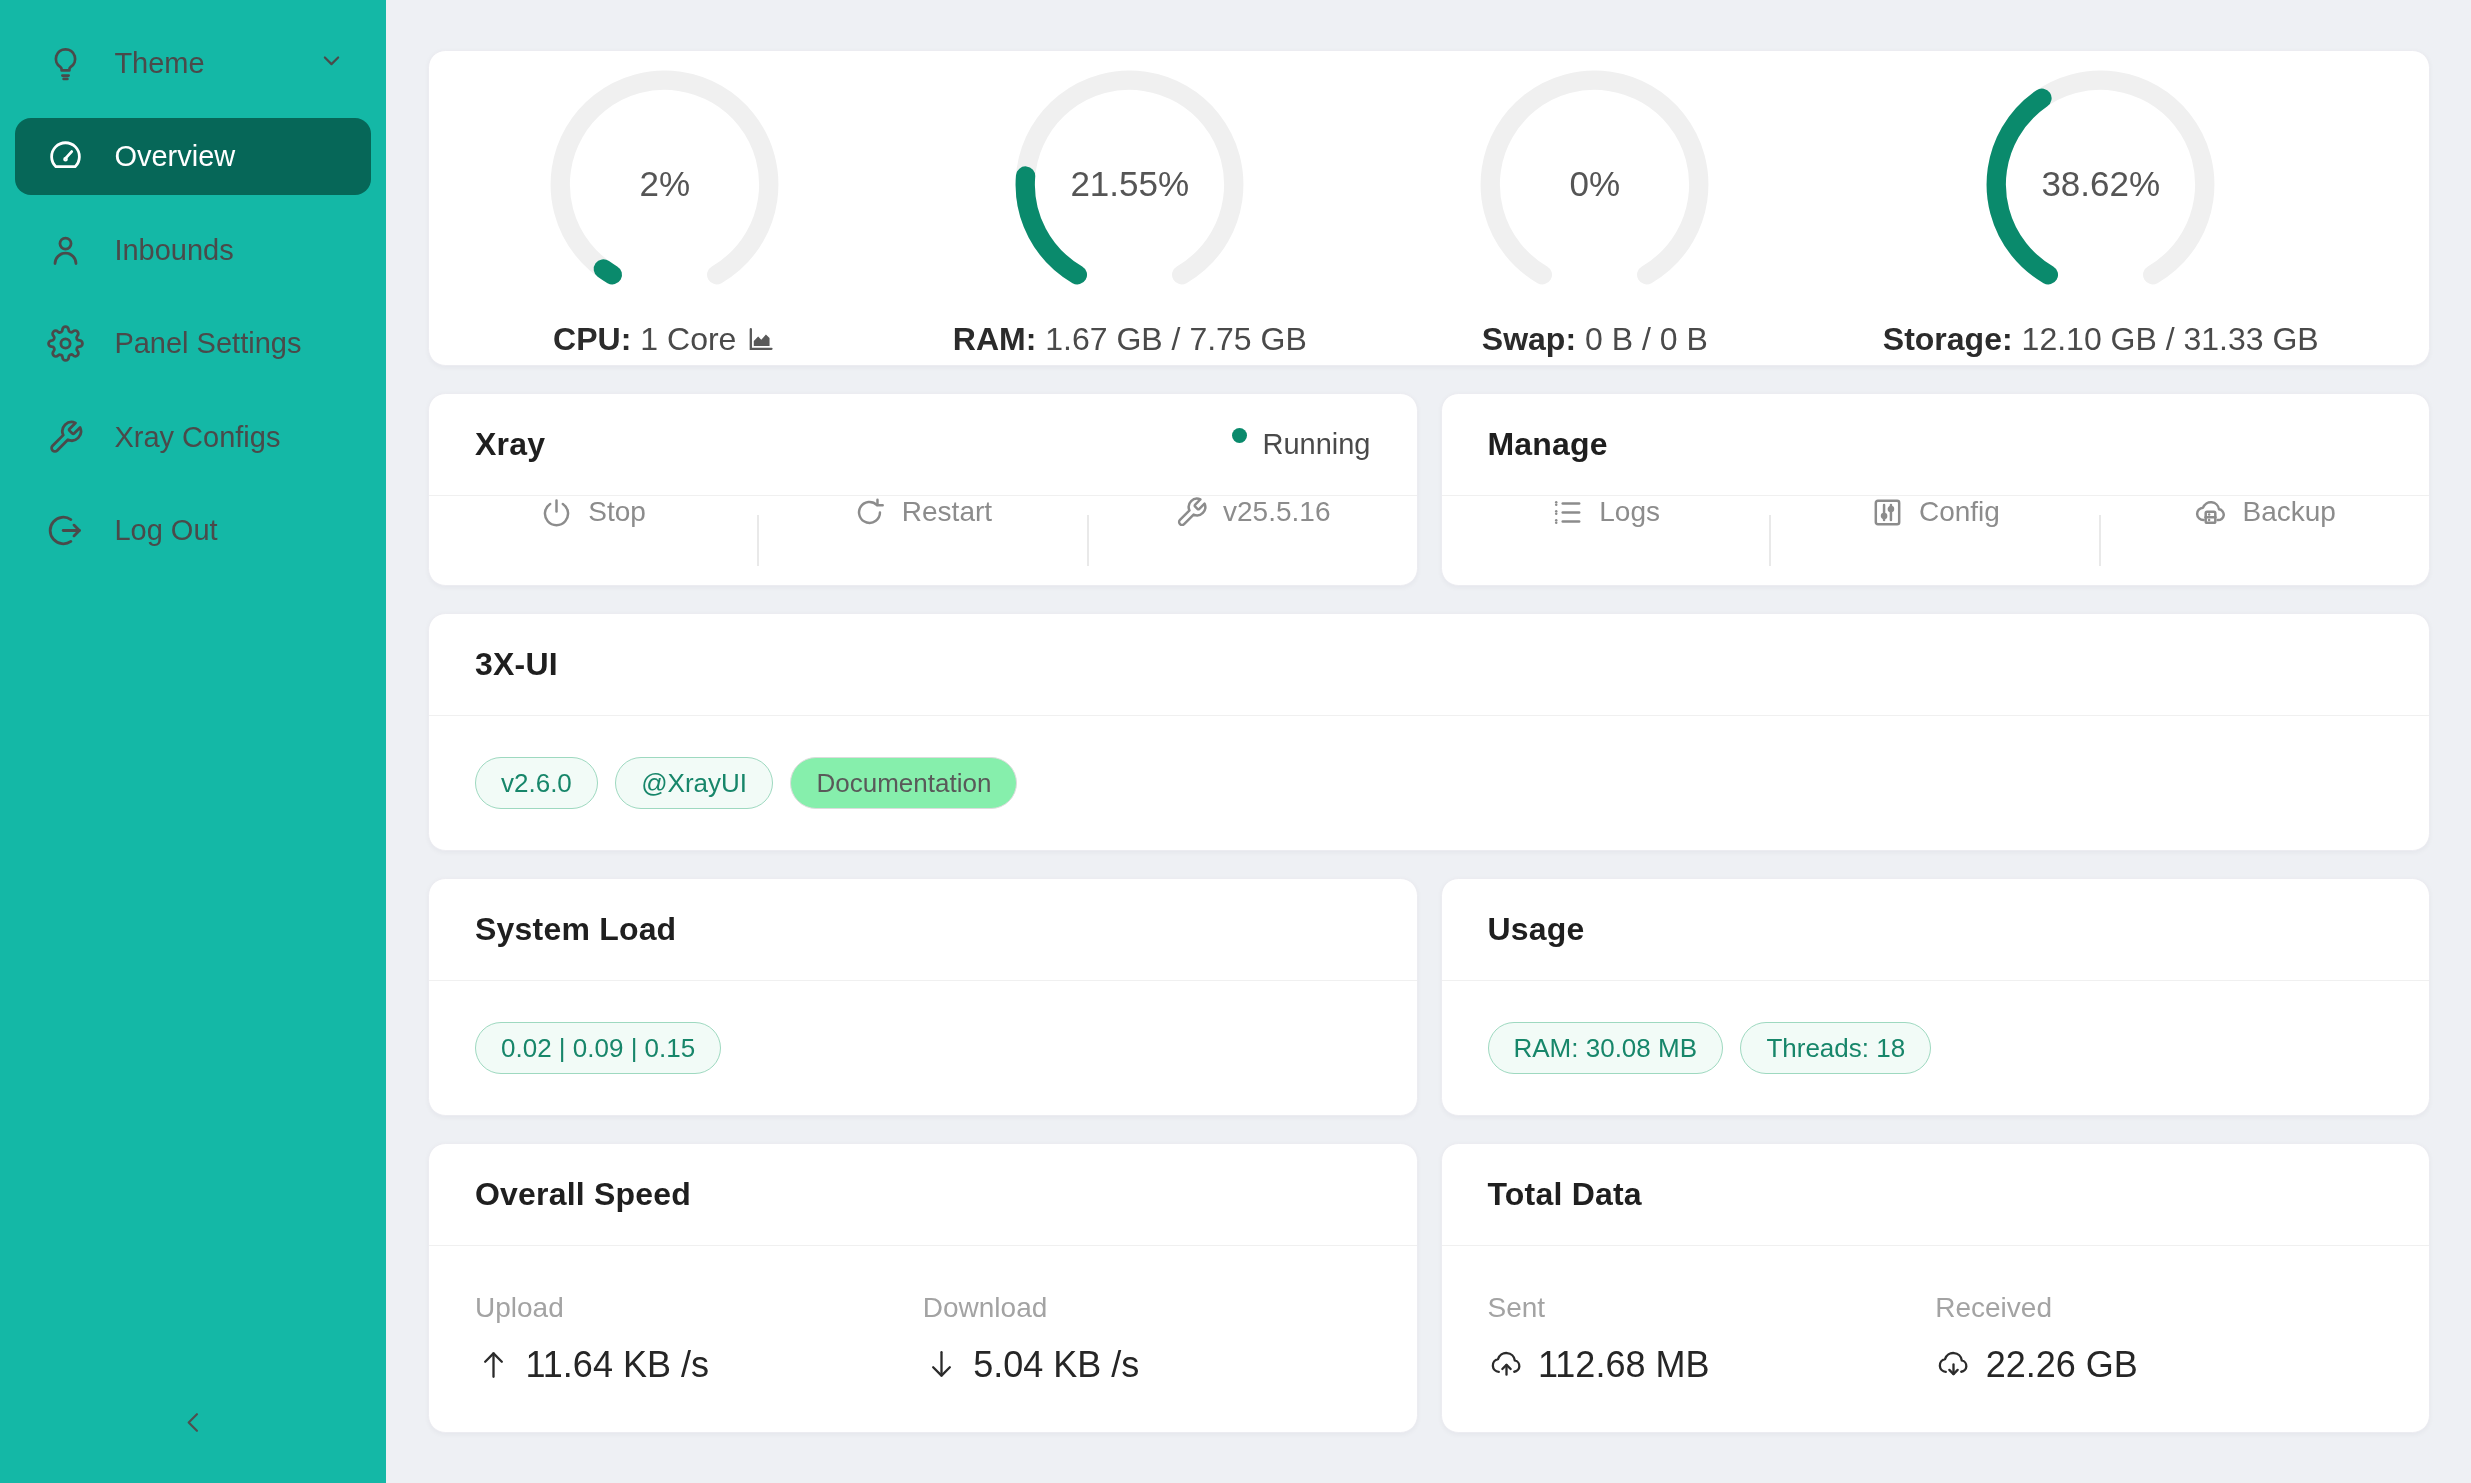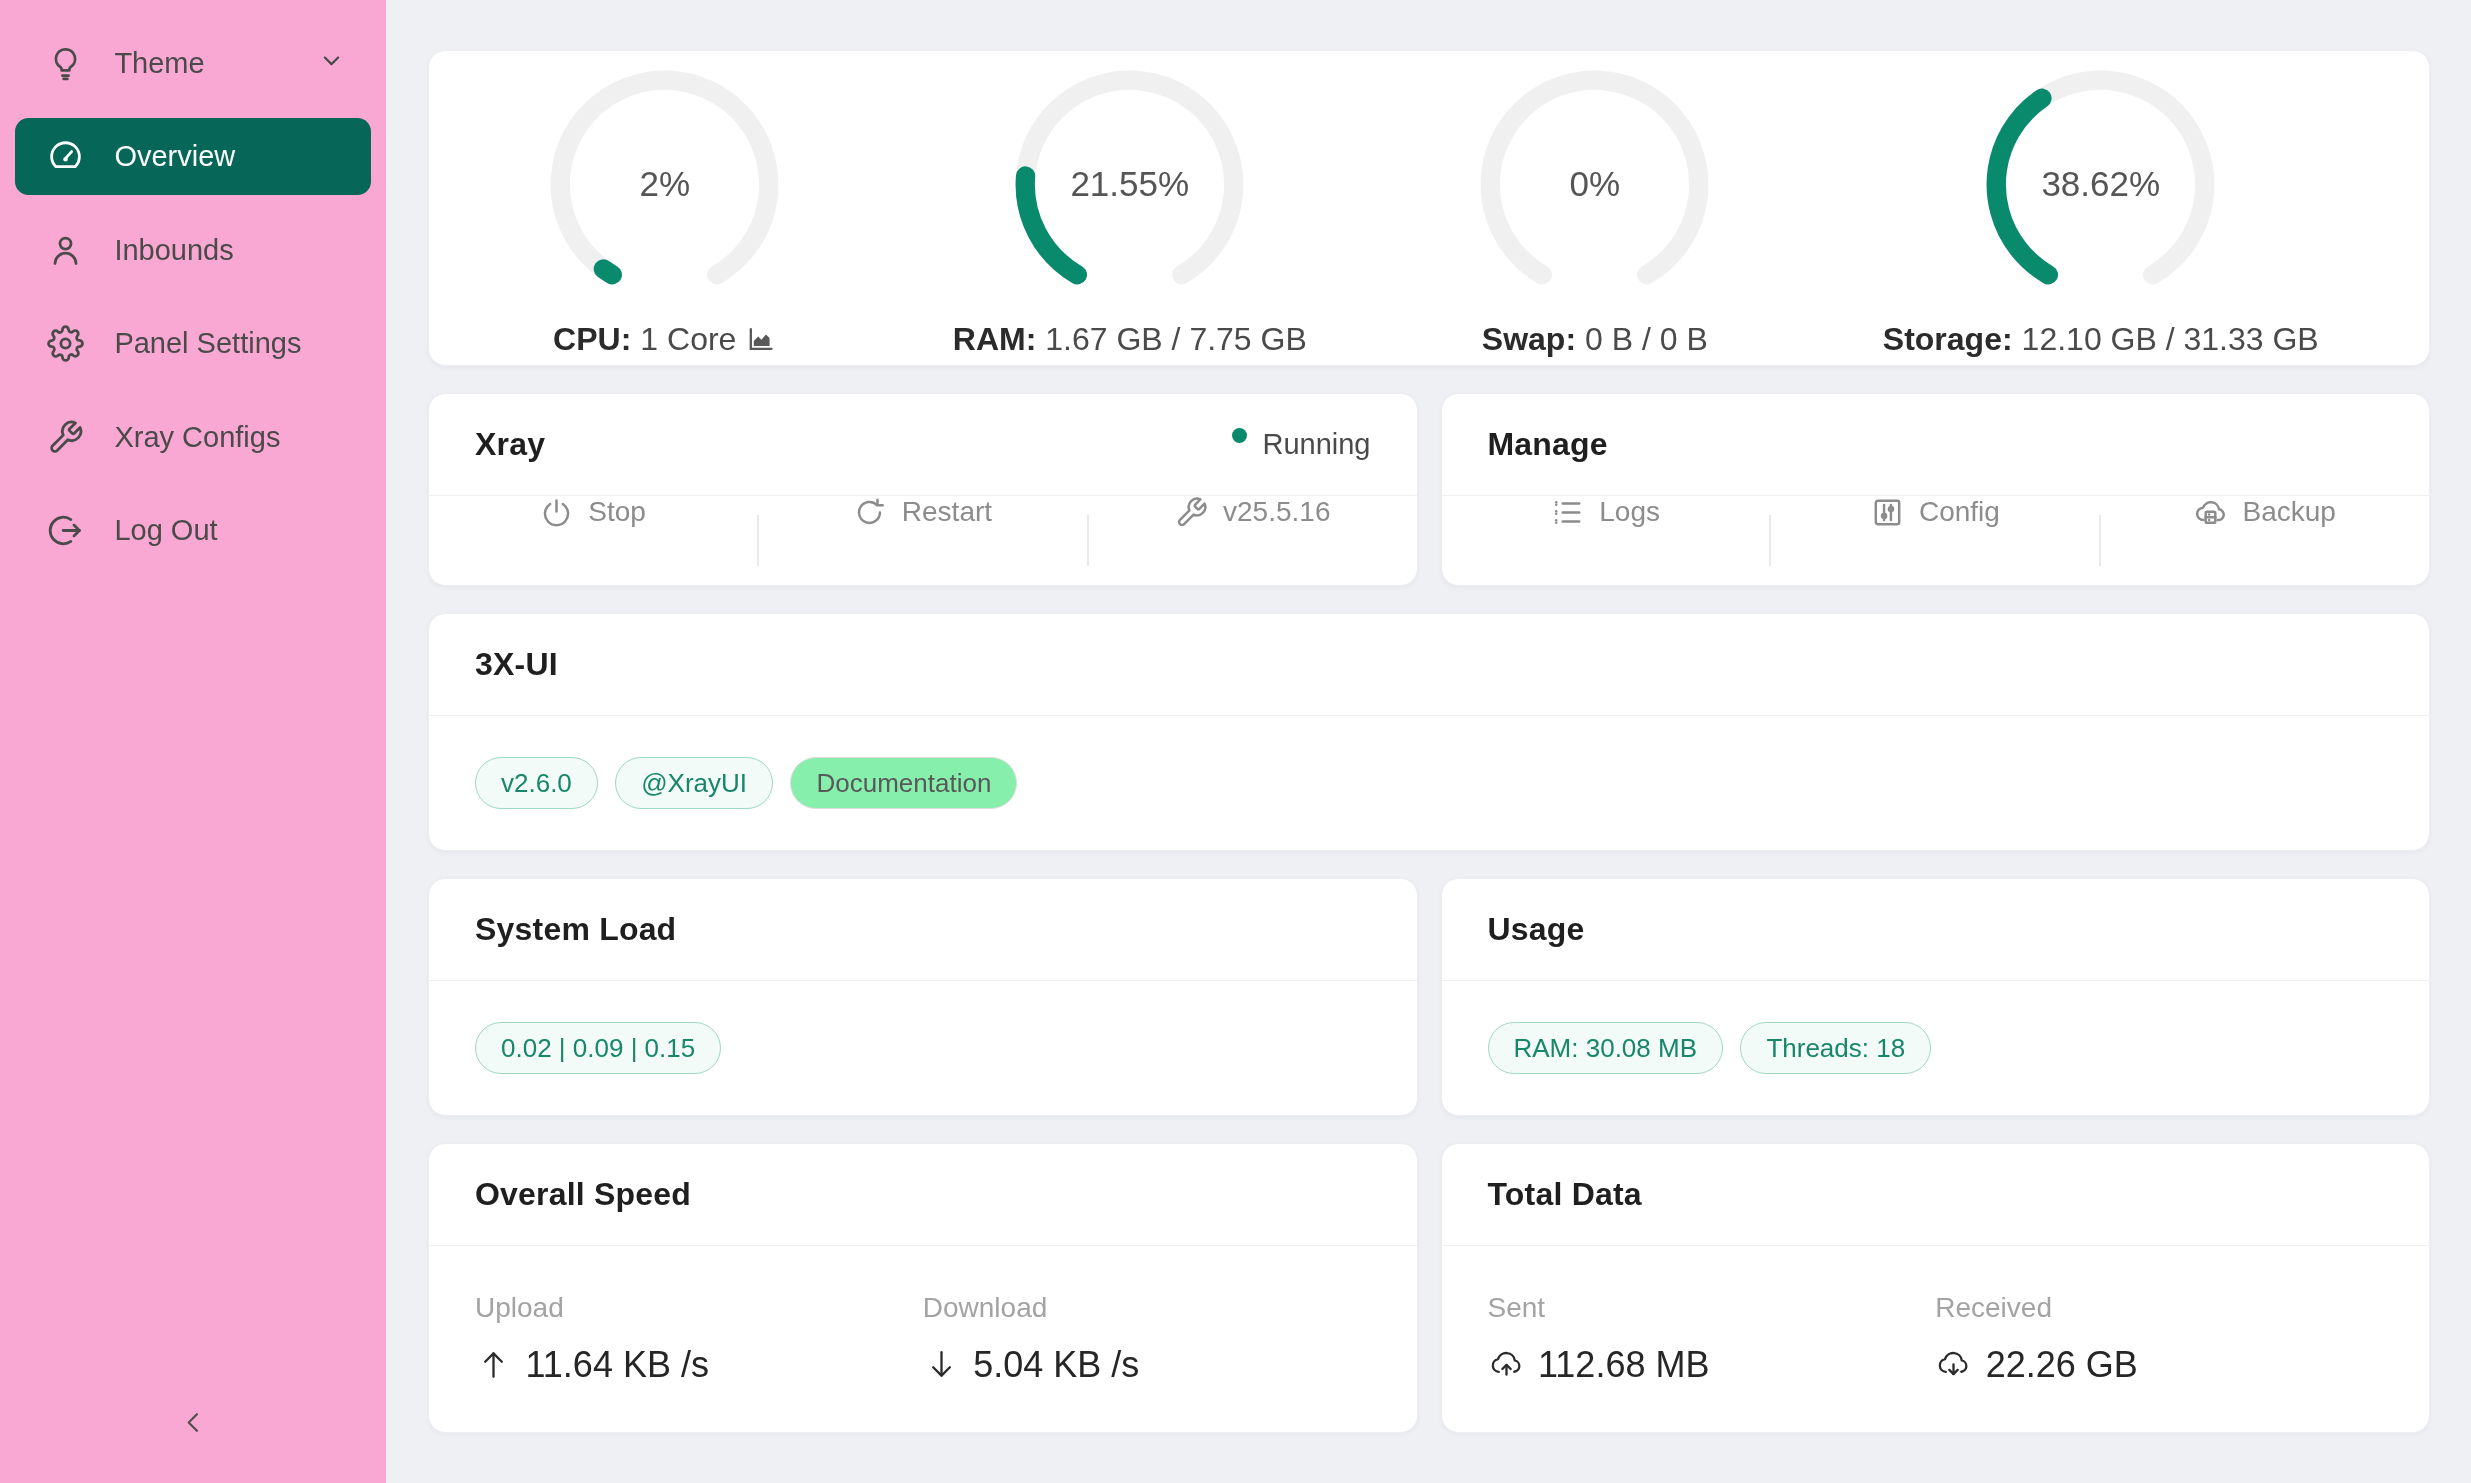--- a/index.html
+++ b/index.html
@@ -6,32 +6,32 @@
   html,body { width:2472px; height:1483px; overflow:hidden; }
   body {
     background:#eef0f4;
     font-family:"Liberation Sans", sans-serif;
     color:#333;
   }
   .app { display:flex; width:100%; height:100%; }
 
   
   .sidebar {
-    width:386px; flex-shrink:0; background:#f9a8d4;
+    width:386px; flex-shrink:0; background:#14b8a6;
     display:flex; flex-direction:column; padding-top:25px;
     position:relative;
   }
   .menu-item {
     height:77px; margin:0 15.4px 16.4px 15.4px; border-radius:13.5px;
     display:flex; align-items:center; padding:0 25px 0 31px;
     color:#4a4a4a; font-size:29px; cursor:pointer; background:transparent;
     border:none; text-align:left;
   }
   .menu-item .mi-icon { width:39px; height:39px; margin-right:29px; display:flex; align-items:center; justify-content:center; }
-  .menu-item.selected { background:#066758; color:#ffffff; }
+  .menu-item.selected { background:#066758; color:#ffffff;border-radius:16px; }
   .menu-item .grow { flex:1; }
   .chev { width:29px; height:29px; }
   .ic { stroke:currentColor; fill:none; stroke-width:1.8; stroke-linecap:round; stroke-linejoin:round; }
   .collapse-btn {
     position:absolute; bottom:25px; left:0; right:0; height:68px;
     display:flex; align-items:center; justify-content:center;
     background:none; border:none; color:#4f4f4f; cursor:pointer;
   }
 
   

